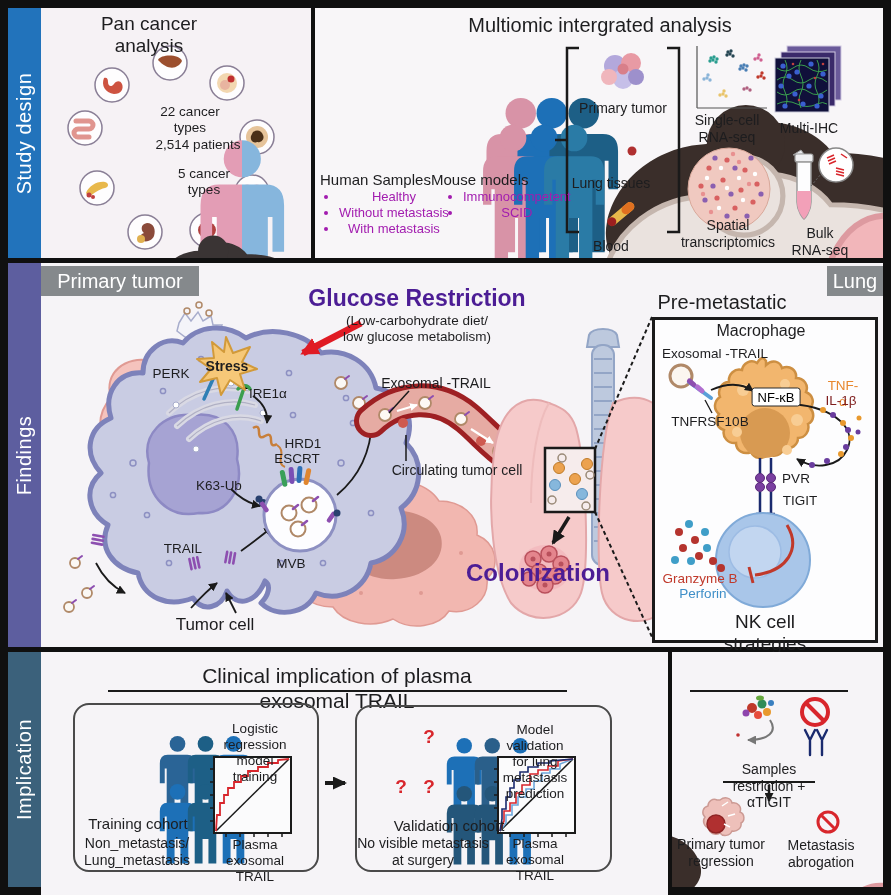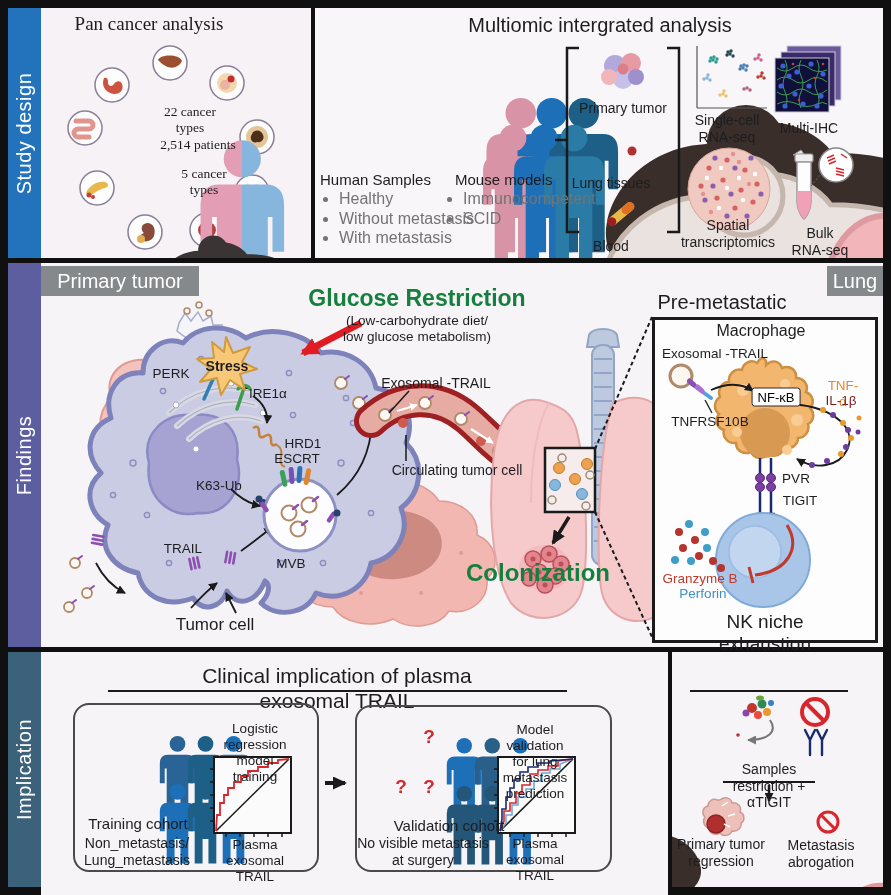--- a/index.html
+++ b/index.html
@@ -5,33 +5,33 @@
   html,body{margin:0;padding:0;background:#2a2a2a;}
   .canvas{position:relative;width:891px;height:895px;background:#101010;overflow:hidden;
           font-family:"Liberation Sans",sans-serif;}
   .panel{position:absolute;background:#f6f4f7;}
   .band{position:absolute;left:8px;width:33px;display:flex;align-items:center;justify-content:center;}
   .band span{transform:rotate(-90deg);white-space:nowrap;color:#fff;font-size:20px;letter-spacing:.5px;}
   .lbl{position:absolute;font-size:13.5px;line-height:1.18;color:#1d1d1f;}
   .ctr{transform:translateX(-50%);text-align:center;}
   .pre{white-space:pre-line;}
   .b{font-weight:bold;}
-  .red{color:#15803d;}.s14{font-size:14px}.s15{font-size:15px}.s16{font-size:16px}
+  .red{color:#4c1d95;}.s14{font-size:14px}.s15{font-size:15px}.s16{font-size:16px}
   .s17{font-size:17px}.s19{font-size:19px}.s20{font-size:20px}.s21{font-size:21px}
   .s23{font-size:23px}.s24{font-size:24px}
   .tag{position:absolute;background:#85898c;color:#fff;font-size:20px;
        display:flex;align-items:center;justify-content:center;}
   .niche{position:absolute;border:3px solid #1a1a1a;background:#fdfdfe;}
   .cbox{position:absolute;border:2px solid #4a4a4a;border-radius:16px;}
   .nfkb{position:absolute;background:#fff;border:1.5px solid #2a2a2a;border-radius:3px;
         padding:1px 5px;font-size:13px;transform:translate(-50%,-50%);}
   .rule{position:absolute;border-top:2px solid #1a1a1a;}
   .qm{position:absolute;color:#d8262c;font-weight:bold;font-size:19px;transform:translate(-50%,-50%);}
   ul.bl{margin:0;padding:0 0 0 14px;list-style:disc;}
-  ul.bl li{font-size:16px;line-height:1.22;color:#737373;}
+  ul.bl li{font-size:13px;line-height:1.22;color:#a21caf;text-align:center;}
   svg{position:absolute;left:0;top:0;}
 </style>
 </head>
 <body>
 
 <div class="canvas">
 
   <svg width="0" height="0" style="position:absolute" aria-hidden="true">
     <defs>
       <linearGradient id="grad-pb" x1="0" y1="0" x2="1" y2="0">
@@ -73,21 +73,21 @@
   <div class="band" style="top:8px;height:250px;background:#2273bb;">
     <span>Study design</span>
   </div>
   <div class="band" style="top:263px;height:384px;background:#5d5e9f;">
     <span>Findings</span>
   </div>
   <div class="band" style="top:652px;height:235px;background:#3b617b;">
     <span>Implication</span>
   </div>
 
-  <div class="panel" style="left:41px;top:8px;width:270px;height:250px;background:#f6f2f5;font-family:Liberation Serif, serif;">
+  <div class="panel" style="left:41px;top:8px;width:270px;height:250px;background:#f6f2f5;">
     <svg width="270" height="250">
       <g stroke="#8a7f96" stroke-width="1.5" fill="#fefdfe">
         <circle cx="71" cy="77" r="17"></circle>
           <circle cx="129" cy="55" r="17"></circle>
           <circle cx="186" cy="75" r="17"></circle>
         <circle cx="44" cy="120" r="17"></circle>
           <circle cx="216" cy="129" r="17"></circle>
           <circle cx="56" cy="180" r="17"></circle>
         <circle cx="211" cy="184" r="17"></circle>
           <circle cx="104" cy="224" r="17"></circle>
@@ -332,21 +332,21 @@
         </g>
       </g>
     </svg>
     <div class="lbl s20 ctr" style="left:285px;top:6px;">Multiomic intergrated analysis</div>
     <div class="lbl s15" style="left:5px;top:163px;">Human Samples</div>
     <ul class="bl" style="position:absolute;left:10px;top:181px;">
       <li>Healthy</li>
       <li>Without metastasis</li>
       <li>With metastasis</li>
     </ul>
-    <div class="lbl s15" style="left:140px;top:163px;">Mouse models</div>
+    <div class="lbl s15" style="left:116px;top:163px;">Mouse models</div>
     <ul class="bl" style="position:absolute;left:134px;top:181px;">
       <li>Immunocompetent</li>
       <li>SCID</li>
     </ul>
     <div class="lbl s14 ctr" style="left:308px;top:92px;">Primary tumor</div>
     <div class="lbl s14 ctr" style="left:296px;top:167px;">Lung tissues</div>
     <div class="lbl s14 ctr" style="left:296px;top:230px;">Blood</div>
     <div class="lbl s14 ctr pre" style="left:412px;top:104px;">Single-cell
 RNA-seq</div>
     <div class="lbl s14 ctr" style="left:494px;top:112px;">Multi-IHC</div>
@@ -712,21 +712,21 @@
       <div class="lbl s16 ctr" style="left:106px;top:2px;">Macrophage</div>
       <div class="lbl ctr" style="left:60px;top:26px;">Exosomal -TRAIL</div>
       <div class="nfkb" style="left:121px;top:77px;">NF-κB</div>
       <div class="lbl ctr" style="left:55px;top:94px;">TNFRSF10B</div>
       <div class="lbl ctr" style="left:188px;top:58px;color:#e8882e;">TNF-α</div>
       <div class="lbl ctr" style="left:186px;top:73px;color:#7f1d1d;">IL-1β</div>
       <div class="lbl ctr" style="left:141px;top:151px;">PVR</div>
       <div class="lbl ctr" style="left:145px;top:173px;">TIGIT</div>
       <div class="lbl ctr" style="left:45px;top:251px;color:#c0392b;">Granzyme B</div>
       <div class="lbl ctr" style="left:48px;top:266px;color:#3f8fc8;">Perforin</div>
-      <div class="lbl s19 ctr" style="left:110px;top:291px;">NK niche exhaustion</div>
+      <div class="lbl s19 ctr" style="left:110px;top:291px;">NK cell strategies</div>
     </div>
   </div>
 
   <div class="panel" style="left:41px;top:652px;width:627px;height:274px;">
     <div class="lbl s21 ctr" style="left:296px;top:12px;">Clinical implication of plasma exosomal TRAIL</div>
     <div class="rule" style="left:67px;top:38px;width:459px;"></div>
 
     <div class="cbox" style="left:32px;top:51px;width:242px;height:165px;">
       <svg width="242" height="165">
         <g>

